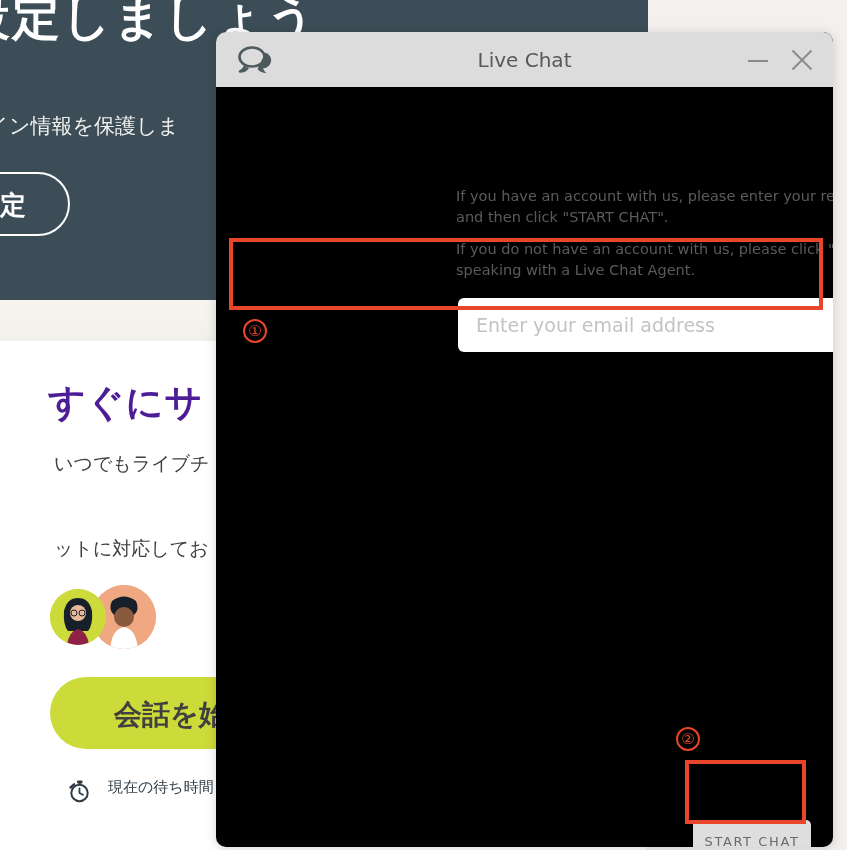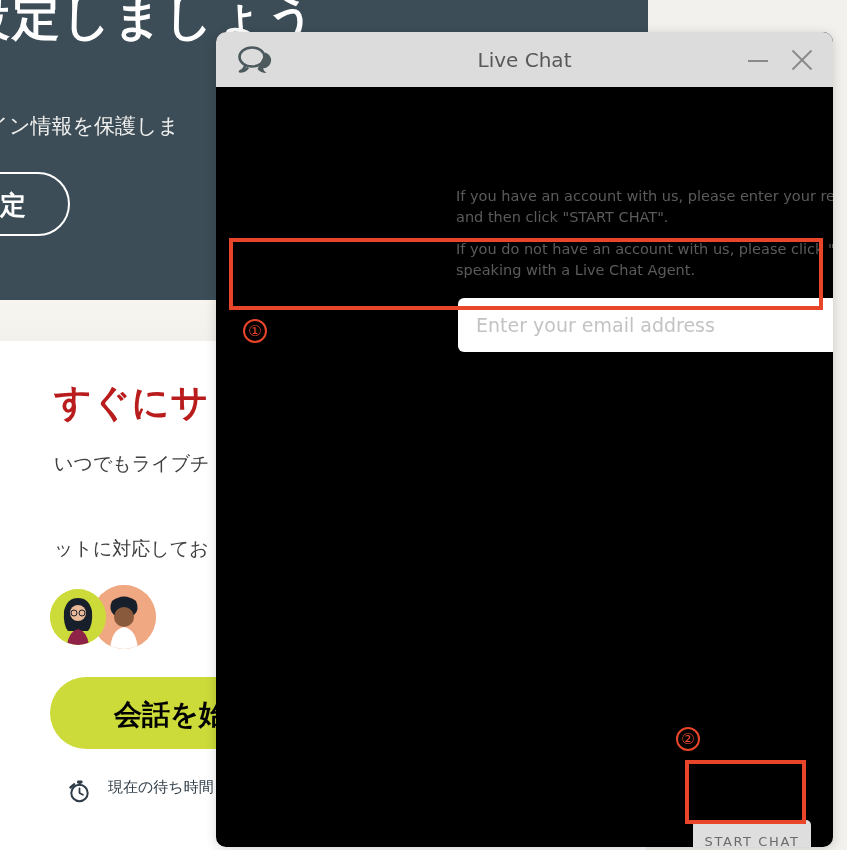--- a/index.html
+++ b/index.html
@@ -85,26 +85,26 @@
     left: -30px;
     top: 341px;
     width: 678px;
     height: 520px;
     background: #ffffff;
     border-radius: 22px;
     overflow: hidden;
   }
   .card-title {
     position: absolute;
-    left: 84px;
+    left: 78px;
     top: 37px;
     font-family: "Liberation Serif", serif;
     font-weight: bold;
     font-size: 37px;
-    color: #b91c1c;
+    color: #4c1d95;
     letter-spacing: 1px;
     white-space: nowrap;
   }
   .card-body-line {
     position: absolute;
     left: 84px;
     font-size: 19px;
     color: #404040;
     white-space: nowrap;
     font-family: "DejaVu Sans", sans-serif;
@@ -137,21 +137,21 @@
     height: 72px;
     background: #ccdb39;
     border-radius: 36px;
   }
   .card-cta-label {
     position: absolute;
     left: 64px;
     top: 19px;
     font-size: 28px;
     font-weight: bold;
-    color: #000000;
+    color: #404040;
     white-space: nowrap;
     font-family: "DejaVu Sans", sans-serif;
   }
 
   .wait-row {
     position: absolute;
     left: 96px;
     top: 437px;
     display: flex;
     align-items: flex-start;

